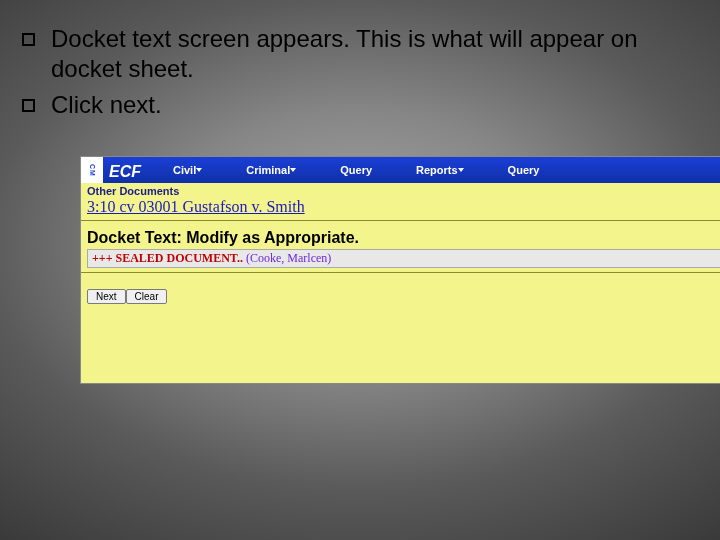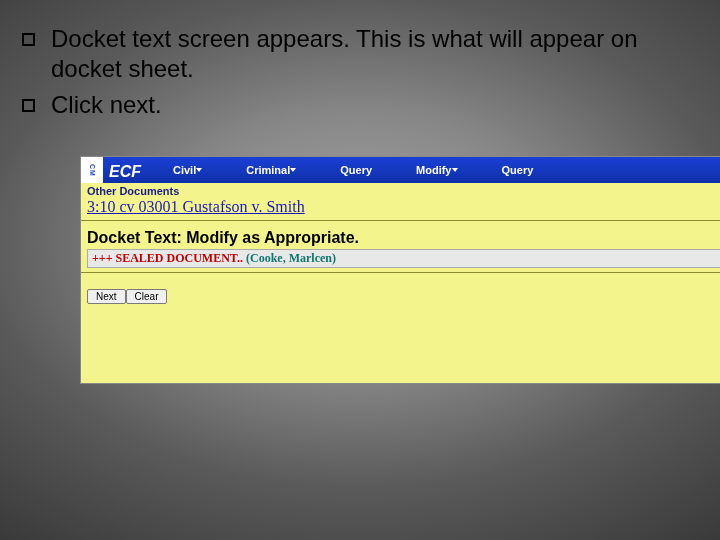--- a/index.html
+++ b/index.html
@@ -137,22 +137,22 @@
     padding: 1px 4px;
     font-family: "Times New Roman", serif;
     font-size: 12px;
   }
   .docket-text-box .sealed {
     color: #c00000;
     font-weight: bold;
     text-align: right;
   }
   .docket-text-box .filer {
-    color: #0f766e;
-    font-weight: bold;
+    color: #6d28d9;
+    font-weight: normal;
   }
   .button-row {
     padding: 16px 0 8px 6px;
     display: flex;
     gap: 0;
   }
   .btn {
     font-family: Arial, sans-serif;
     font-size: 10px;
     background: #f0f0f0;
@@ -187,21 +187,21 @@
         <span class="caret"></span>
       </div>
       <div class="nav-item">
         <span>Criminal</span>
         <span class="caret"></span>
       </div>
       <div class="nav-item">
         <span>Query</span>
       </div>
       <div class="nav-item">
-        <span>Modify</span>
+        <span>Reports</span>
         <span class="caret"></span>
       </div>
       <div class="nav-item">
         <span>Query</span>
       </div>
     </div>
   </div>
 
   <div class="subheader">Other Documents</div>
   <div class="case-link">3:10 cv 03001 Gustafson v. Smith</div>

